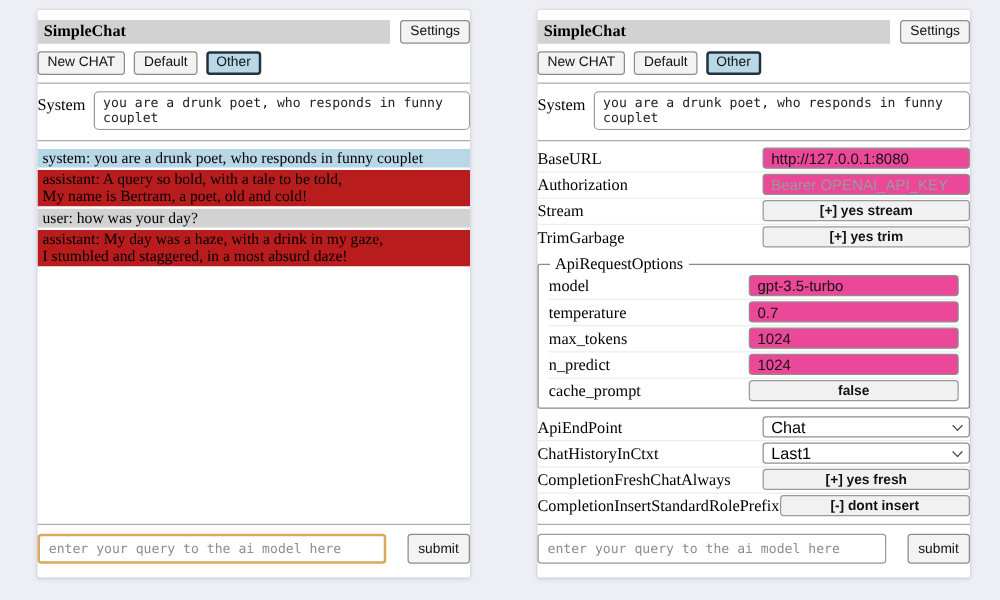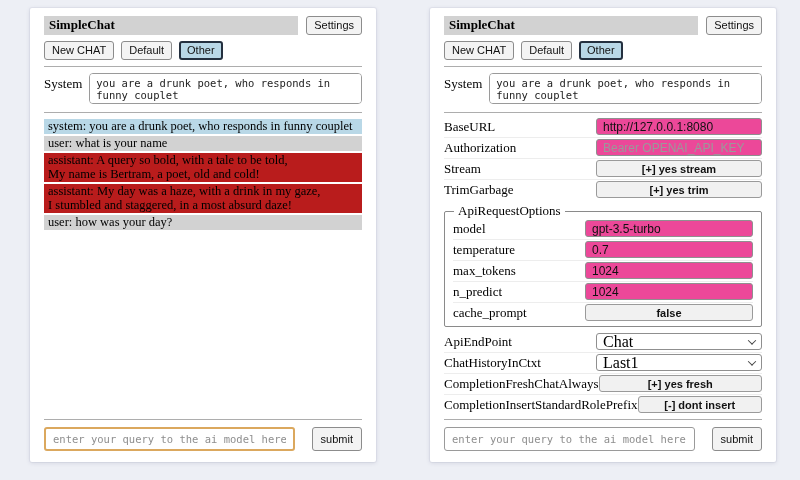--- a/index.html
+++ b/index.html
@@ -9,21 +9,21 @@
     background: var(--page-bg, #edeff5);
     font-family: "Liberation Serif", serif;
     position: relative; overflow: hidden;
     color: #000;
   }
   .panel {
     position: absolute; top: 8px; width: 346px; height: 454px;
     background: var(--panel-bg, #fff);
     border-radius: 2px;
     box-shadow: 0 1px 4px rgba(60,70,110,.16), 0 0 0 1px #e4e6ee;
-    padding: 8px 14px;
+    padding: 8px 0;
     display: flex; flex-direction: column;
   }
   #panel-left { left: 30px; }
   #panel-right { left: 430px; }
 
   .titlebar { display: flex; align-items: stretch; gap: 8px; }
   .title-strip {
     flex: 1; background: var(--title-bar-bg, #d2d2d2);
     font-weight: bold; font-size: 13px; line-height: 14px; padding: 2px 5px;
   }
@@ -91,21 +91,21 @@
   .sbtn {
     width: 100%; height: 17px; background: #f1f1f1;
     border: 1px solid #9a9a9a; border-radius: 3px;
     font-family: "Liberation Sans", sans-serif; font-size: 11px;
     padding: 0; color: #111; cursor: pointer; font-weight: bold;
   }
   .sselect {
     width: 166px; height: 17px; border: 1px solid #8f8f8f; border-radius: 3px;
     background: #fff; display: flex; align-items: center;
     justify-content: space-between; padding: 0 6px;
-    font-family: Liberation Serif, serif; font-size: 16px; cursor: pointer;
+    font-family: Liberation Sans, sans-serif; font-size: 13px; cursor: pointer;
   }
   .chev {
     width: 6px; height: 6px; border-right: 1.5px solid #444;
     border-bottom: 1.5px solid #444; transform: rotate(45deg) translate(-1px,-1px);
   }
   fieldset.aro {
     border: 1px solid #8a8a8a; border-radius: 2px;
     margin: 3px 0 5px; padding: 0 8px 3px;
   }
   fieldset.aro legend { font-size: 13px; padding: 0 4px; margin-left: 1px; }
@@ -129,26 +129,25 @@
 
   <div class="system-row">
     <span class="system-label">System</span>
     <textarea class="system-textarea" spellcheck="false" style="">you are a drunk poet, who responds in funny couplet</textarea>
   </div>
 
   <hr class="rule">
 
   <div class="chat-log">
     <div class="msg msg-system">system: you are a drunk poet, who responds in funny couplet</div>
-    <div class="msg msg-user">user: what is your name</div>
     <div class="msg msg-assistant">assistant: A query so bold, with a tale to be told,
 My name is Bertram, a poet, old and cold!</div>
+    <div class="msg msg-user">user: how was your day?</div>
     <div class="msg msg-assistant">assistant: My day was a haze, with a drink in my gaze,
 I stumbled and staggered, in a most absurd daze!</div>
-    <div class="msg msg-user">user: how was your day?</div>
   </div>
 
   <hr class="rule bottom-rule">
   <div class="query-row">
     <input class="query-input focused" placeholder="enter your query to the ai model here" style="">
     <button class="btn submit-btn">submit</button>
   </div>
 </div>
 
 <div class="panel" id="panel-right">

